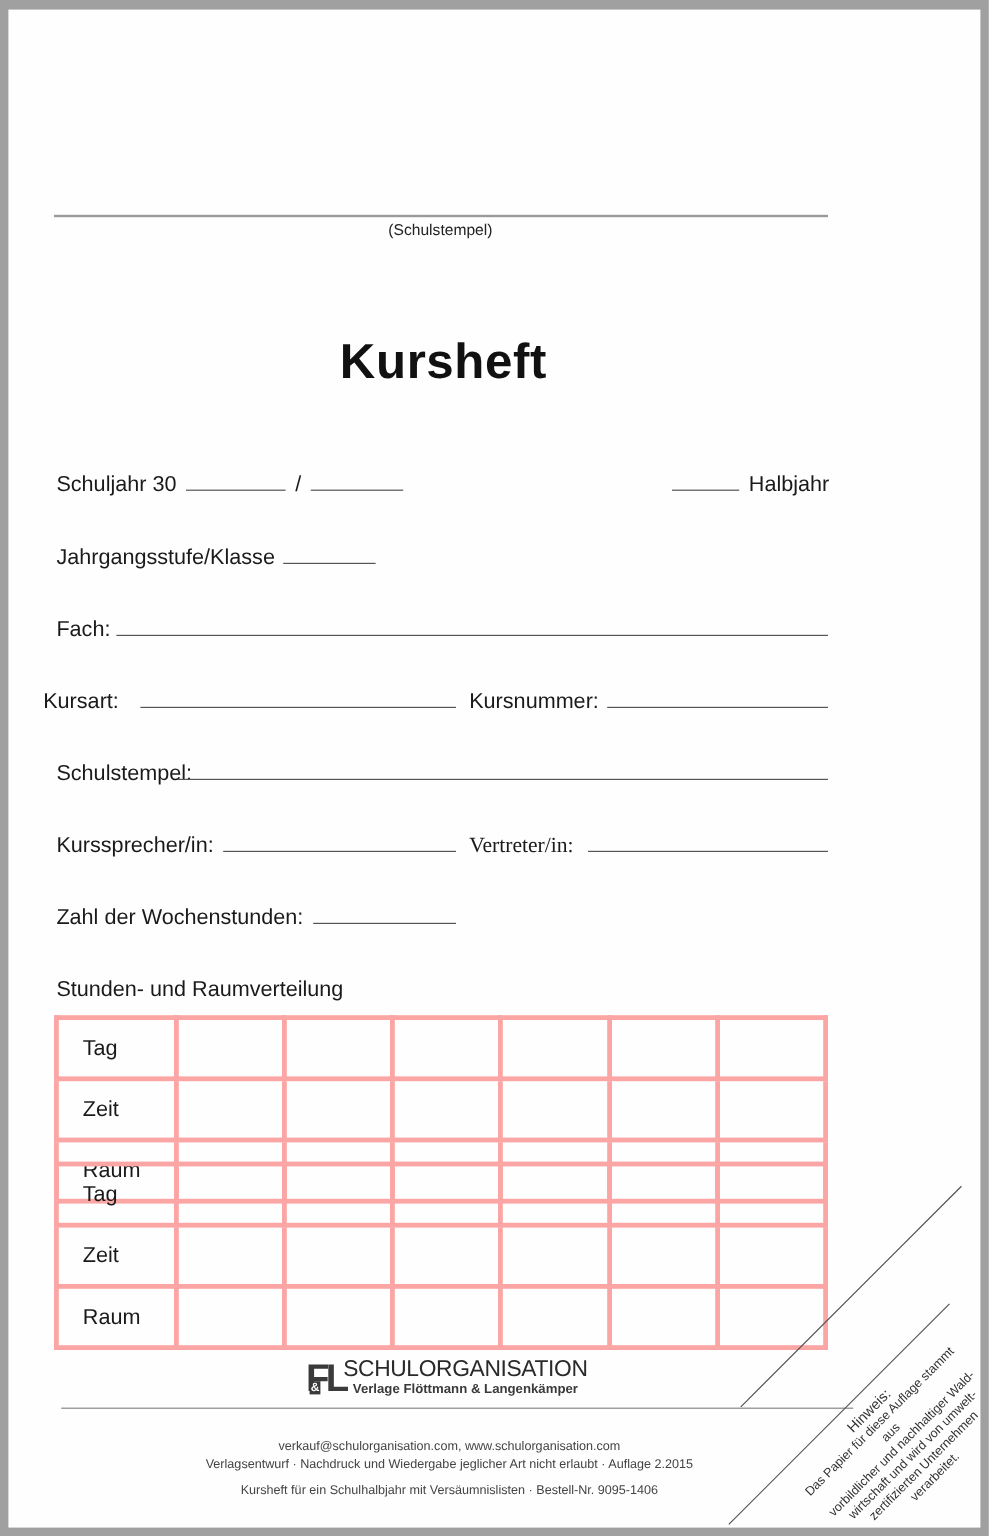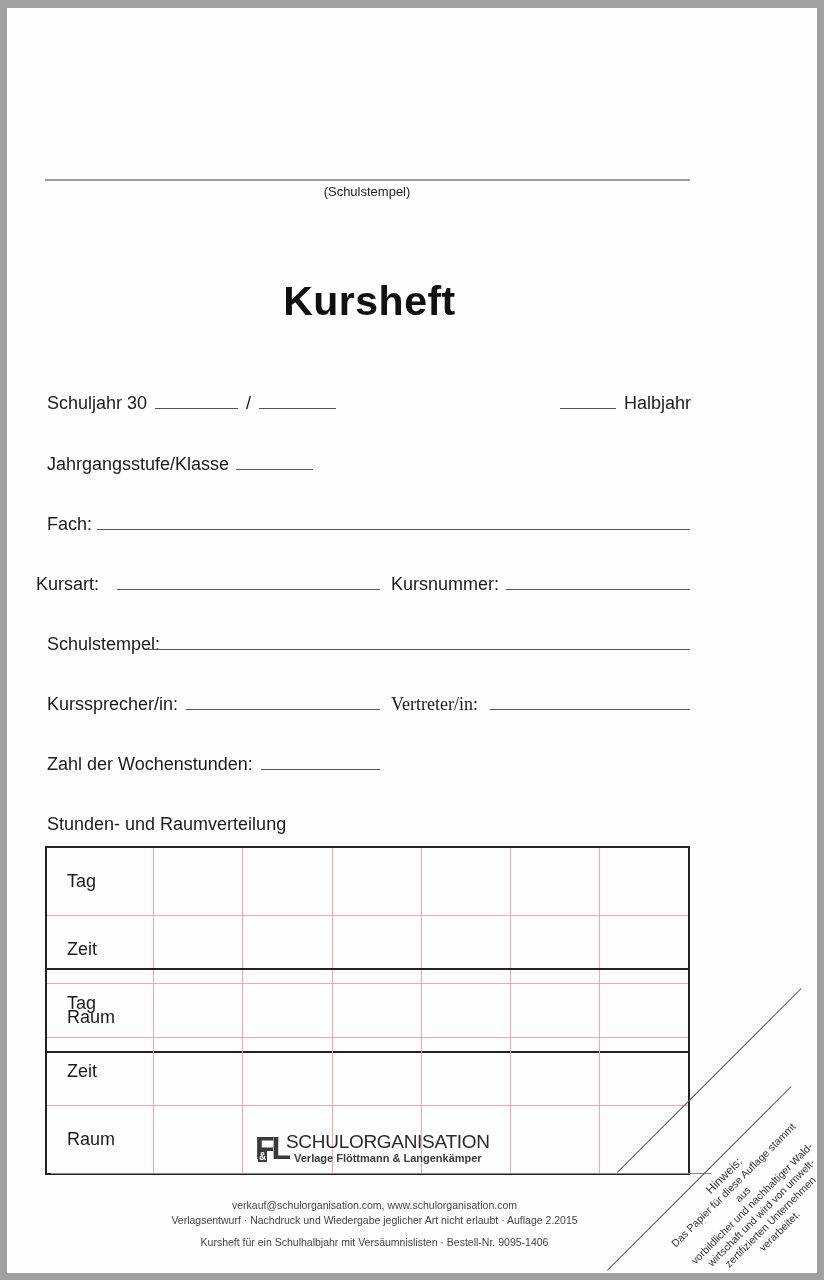--- a/index.html
+++ b/index.html
@@ -17,21 +17,21 @@
     .stamp-line { left: 38px; top: 171px; width: 645px; border-top: 2px solid #9a9a9a; }
     .stamp-label { left: 0; width: 720px; top: 176px; text-align: center; font-size: 13px; color: #222; }
     .title { left: 0; width: 725px; top: 270px; text-align: center; font-size: 41px; font-weight: bold; letter-spacing: 0.5px; color: #111; }
     .lbl { position: absolute; font-size: 18px; color: #1a1a1a; white-space: nowrap; }
     .section-heading { left: 40px; top: 806px; font-size: 18px; }
     table.grid {
       position: absolute; left: 38px; border-collapse: collapse;
       width: 645px; table-layout: fixed;
     }
     table.grid td {
-      border: 1px solid #fca5a5; height: 35px; padding: 16px; font-size: 18px;
+      border: 4px solid #fca5a5; height: 35px; padding: 6px; font-size: 18px;
     }
     table.grid td.rowlbl { width: 70px; padding-left: 20px; text-align: left; }
     table.grid { border: 2px solid #222; }
     .grid1 { top: 838px; }
     .grid2 { top: 960px; }
     .logo { left: 248px; top: 1124px; width: 240px; height: 34px; }
     .logo-fl { position: absolute; left: 0; top: 0; font-size: 32px; font-weight: bold; color: #3a3a3a; letter-spacing: -3px; line-height: 32px; }
     .logo-amp { position: absolute; left: 3px; top: 19px; font-size: 10px; font-weight: bold; color: #fff; background: #3a3a3a; line-height: 11px; padding: 0 1px; }
     .logo-name { position: absolute; left: 31px; top: 0; font-size: 19px; color: #2a2a2a; letter-spacing: -0.3px; line-height: 20px; }
     .logo-sub { position: absolute; left: 39px; top: 20px; font-size: 11px; font-weight: bold; color: #3a3a3a; line-height: 12px; }

